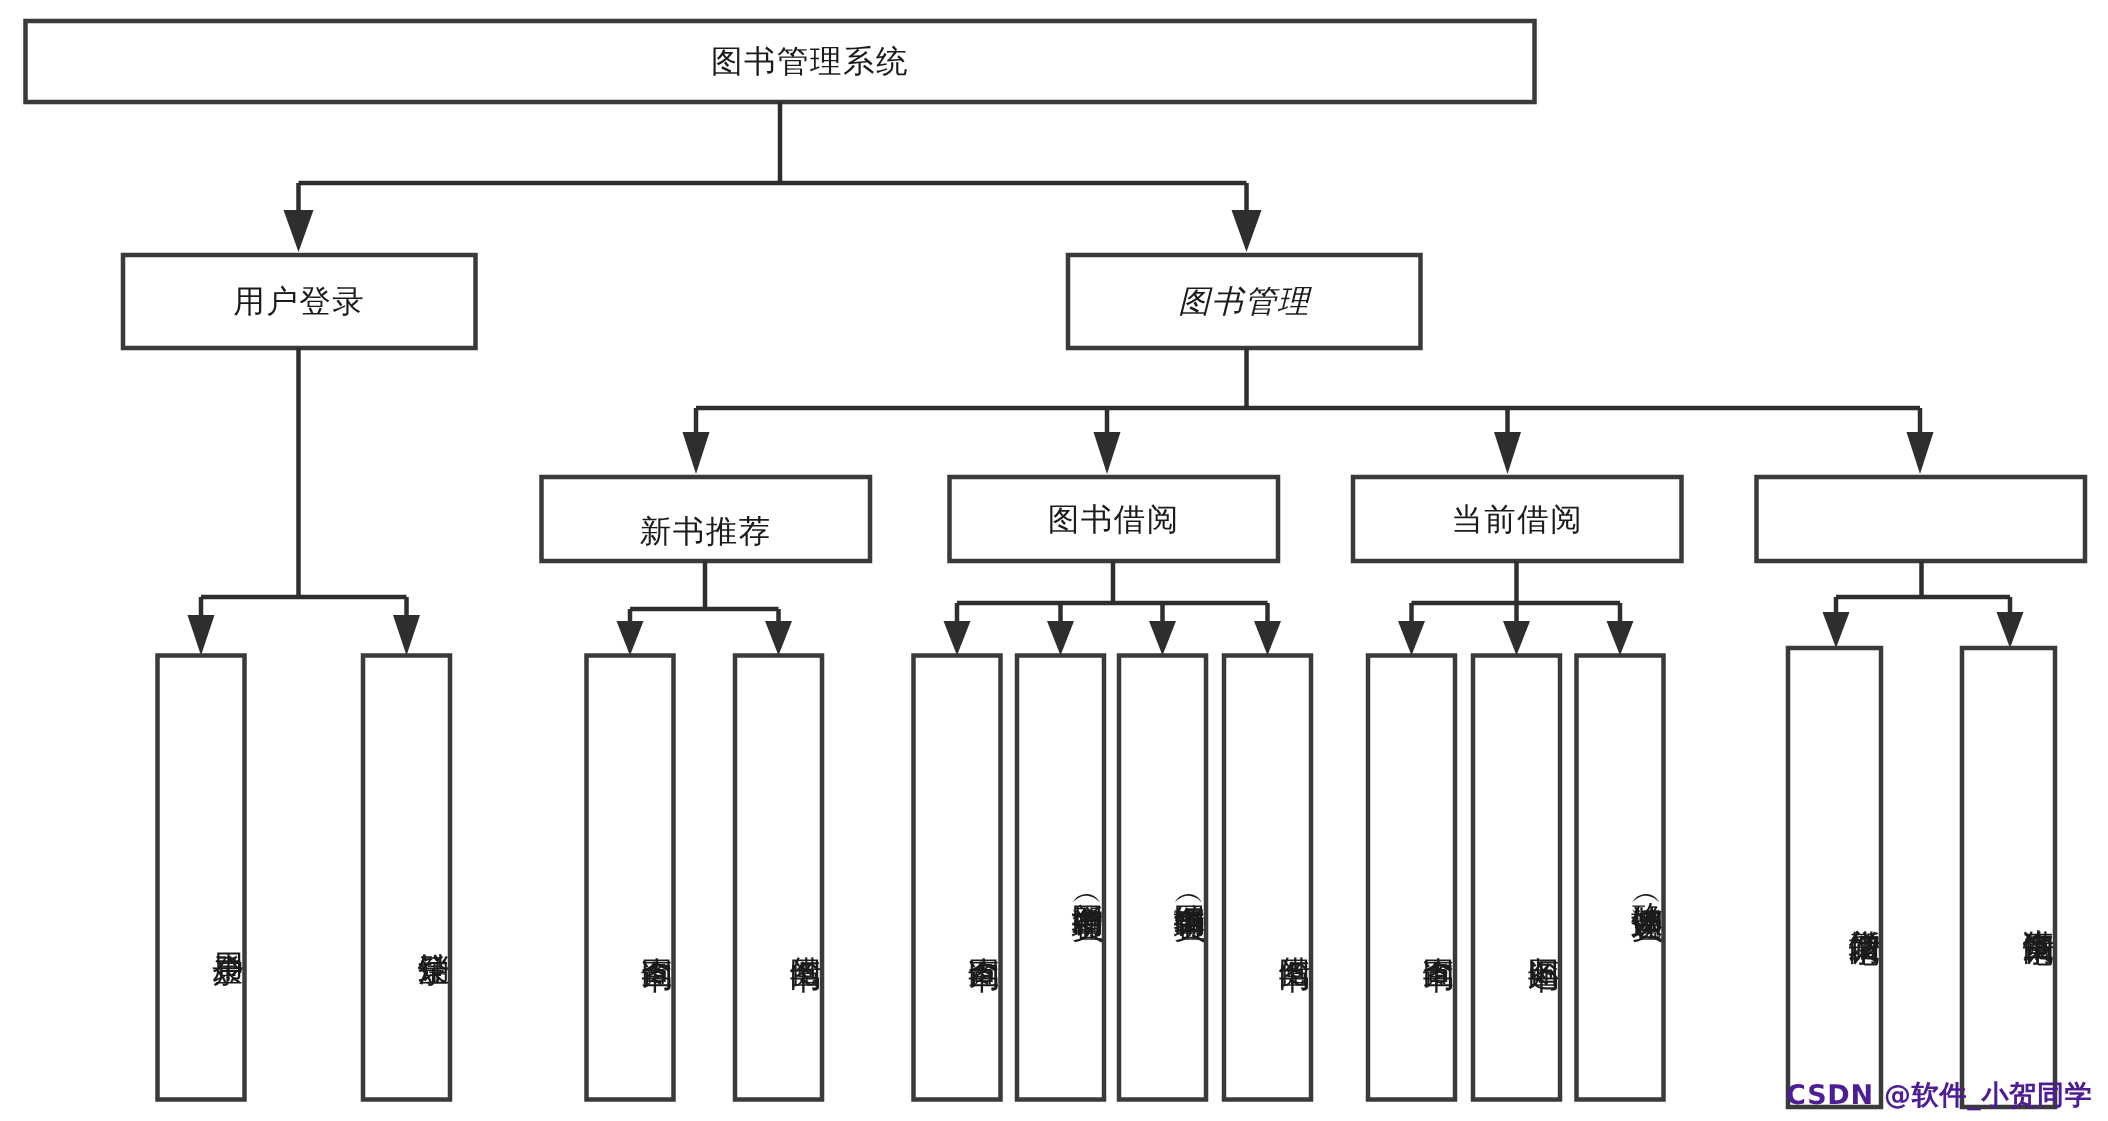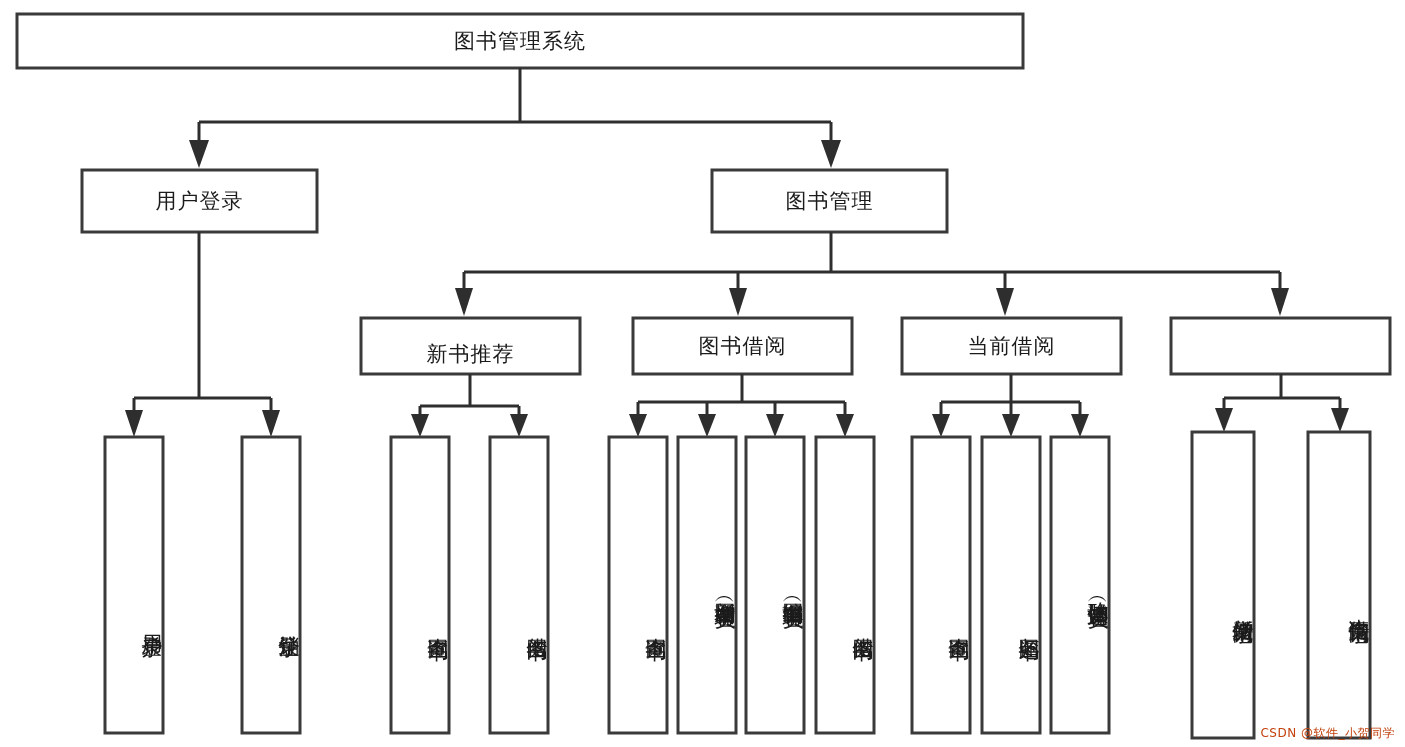--- a/index.html
+++ b/index.html
@@ -64,24 +64,25 @@
     font-size: 21px;
     color: #1b1b1b;
     letter-spacing: 1px;
     pointer-events: none;
   }
   #watermark {
     position: absolute;
     right: 10px;
     bottom: 5px;
     font-family: "DejaVu Sans", "Liberation Sans", sans-serif;
-    font-size: 12px;
-    color: #c2410c;
+    font-size: 18px;
+    color: #4c1d95;
     letter-spacing: 0.5px;
     white-space: nowrap;
+    font-weight: bold;
   }
 </style>
 </head>
 <body>
 
 <div id="diagram-root">
 
   <svg class="flow" viewBox="0 0 1405 747" xmlns="http://www.w3.org/2000/svg">
 
     <rect class="node-box" x="17" y="14" width="1006" height="54"></rect>
@@ -165,24 +166,24 @@
     <rect class="node-box" x="816" y="437" width="58" height="296"></rect>
 
     <rect class="node-box" x="912" y="437" width="58" height="296"></rect>
     <rect class="node-box" x="982" y="437" width="58" height="296"></rect>
     <rect class="node-box" x="1051" y="437" width="58" height="296"></rect>
 
     <rect class="node-box" x="1192" y="432" width="62" height="306"></rect>
     <rect class="node-box" x="1308" y="432" width="62" height="306"></rect>
   </svg>
 
-  <div class="label-h" style="left:17px; top:14px; width:1006px; height:54px;">图书管理系统</div>
+  <div class="label-h" style="left:17px; top:14px; width:1006px; height:54px;padding-left:20px;">图书管理系统</div>
 
   <div class="label-h" style="left:82px; top:170px; width:235px; height:62px;">用户登录</div>
-  <div class="label-h" style="left:712px; top:170px; width:235px; height:62px;">图书管理</div>
+  <div class="label-h" style="left:712px; top:170px; width:235px; height:62px;font-style:italic;">图书管理</div>
 
   <div class="label-h" style="left:361px; top:318px; width:219px; height:72px;">新书推荐</div>
   <div class="label-h" style="left:633px; top:318px; width:219px; height:56px;">图书借阅</div>
   <div class="label-h" style="left:902px; top:318px; width:219px; height:56px;">当前借阅</div>
 
   <div class="label-vert" style="left:105px; top:500px; width:58px; height:240px;">用户登录</div>
   <div class="label-vert" style="left:242px; top:500px; width:58px; height:240px;">注销登录</div>
 
   <div class="label-vert" style="left:391px; top:503px; width:58px; height:240px;">查询图书</div>
   <div class="label-vert" style="left:490px; top:503px; width:58px; height:240px;">借阅图书</div>

